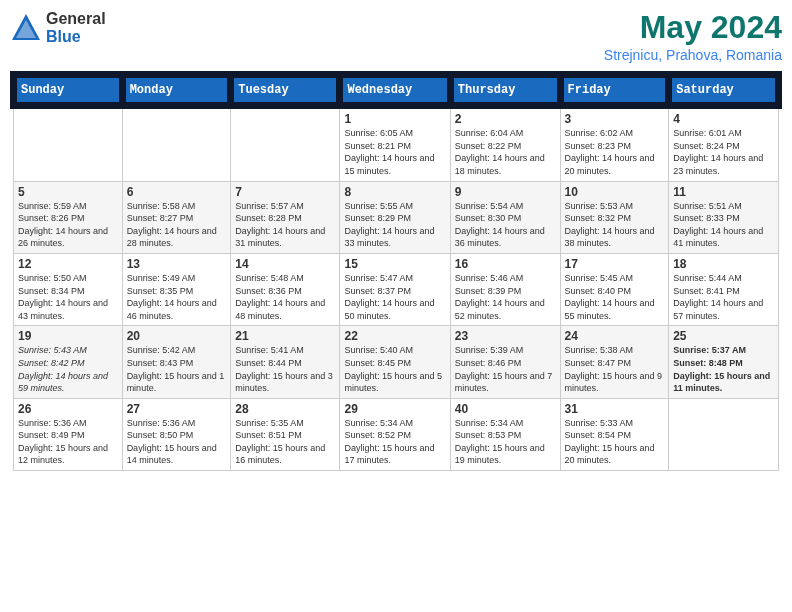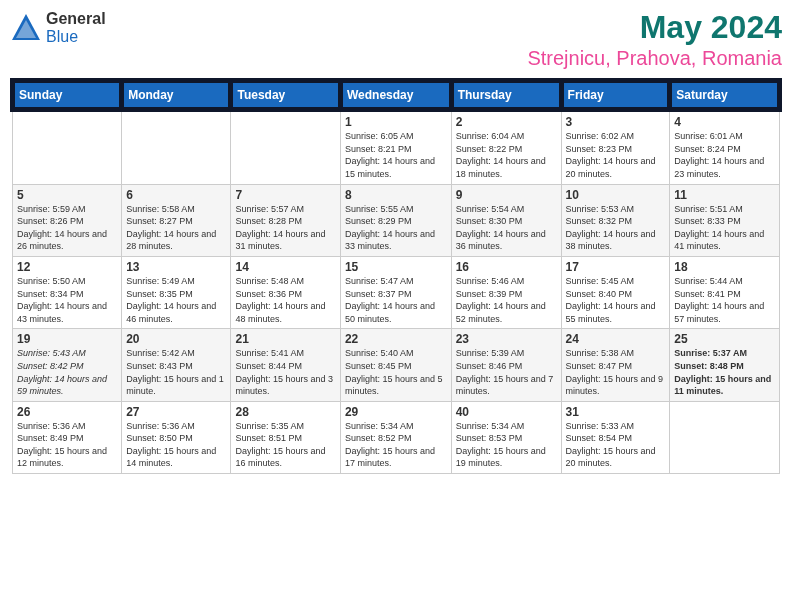--- a/index.html
+++ b/index.html
@@ -30,36 +30,37 @@
     .title-block {
       text-align: right;
     }
     .month-title {
       font-size: 32px;
       font-weight: bold;
       color: #0f766e;
       line-height: 1.1;
     }
     .location {
-      font-size: 20px;
-      color: #ec4899;
+      font-size: 14px;
+      color: #3b82f6;
       margin-top: 2px;
     }
     .calendar {
       width: 100%;
       border-collapse: collapse;
     }
     .calendar th {
       background: #1a6abf;
       color: #fff;
       font-size: 12px;
       font-weight: bold;
       padding: 5px 4px;
       text-align: left;
-      border: 5px solid #0f172a;
+      border: 7px solid #0f172a;
+      font-family: Liberation Mono, monospace;
     }
     .calendar td {
       border: 1px solid #ccc;
       vertical-align: top;
       padding: 3px 4px;
       width: 113px;
       min-height: 80px;
       font-size: 9.5px;
       color: #333;
       background: #fff;
@@ -97,21 +98,21 @@
     <div class="logo">
       <div class="logo-wrapper">
         <svg class="logo-svg" width="32" height="32" viewBox="0 0 32 32">
           <polygon points="16,2 30,28 2,28" fill="#1a6abf"></polygon>
           <polygon points="16,8 26,26 6,26" fill="#fff" opacity="0.4"></polygon>
         </svg>
         <div>
           <div style="font-size:16px;font-weight:bold;line-height:1.1;">
             <span style="color:#333;">General</span>
           </div>
-          <div style="font-size:16px;font-weight:normal;line-height:1.1;">
+          <div style="font-size:16px;font-weight:bold;line-height:1.1;">
             <span style="color:#1a6abf;">Blue</span>
           </div>
         </div>
       </div>
     </div>
     <div class="title-block">
       <div class="month-title">May 2024</div>
       <div class="location">Strejnicu, Prahova, Romania</div>
     </div>
   </div>

